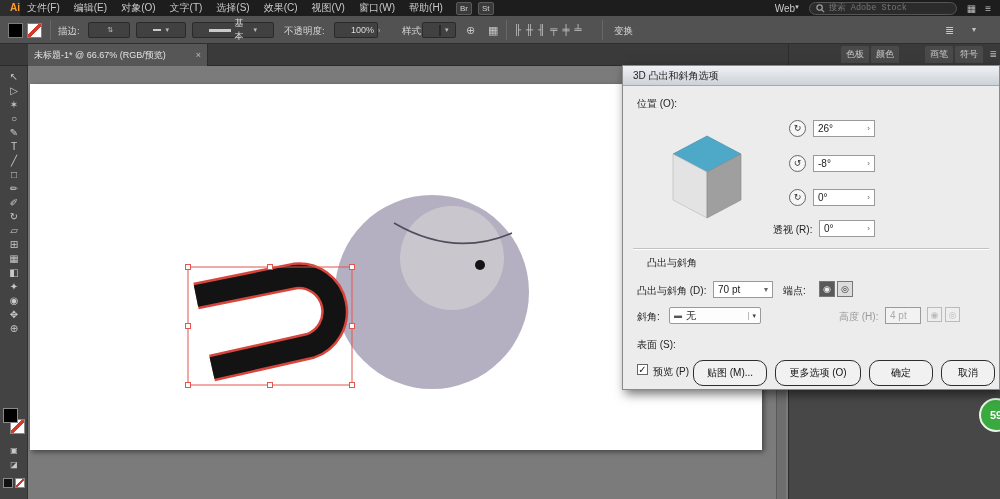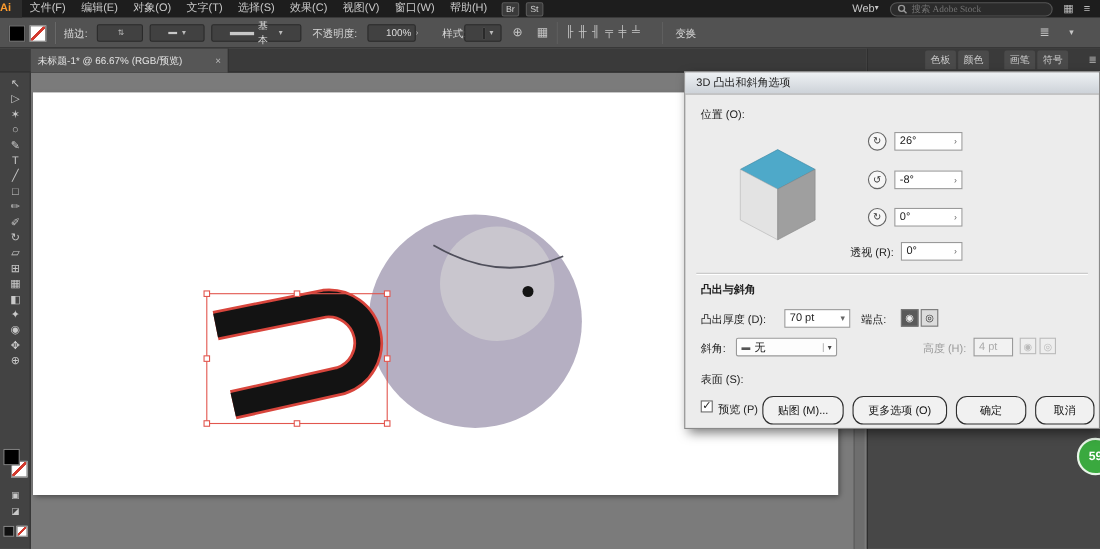--- a/index.html
+++ b/index.html
@@ -1,27 +1,27 @@
 <!DOCTYPE html>
 <html><head>
 <meta charset="utf-8">
 <style>
   *{margin:0;padding:0;box-sizing:border-box}
   html,body{width:1000px;height:499px;overflow:hidden}
   body{position:relative;font-family:"Liberation Sans","DejaVu Sans",sans-serif;font-size:10px;background:#7b7b7b;color:#222}
 
   
   .menubar{position:absolute;top:0;left:0;width:1000px;height:16px;background:#1d1d1d;display:flex;align-items:center;z-index:8}
-  .ai-logo{width:20px;height:16px;background:#2d2d2d;color:#ff9d2e;font-weight:bold;font-size:10px;text-align:left;line-height:16px}
+  .ai-logo{width:20px;height:16px;background:#2d2d2d;color:#ff9d2e;font-weight:bold;font-size:10px;text-align:right;line-height:16px}
   #menu-items{display:flex}
   .menu-item{color:#c9c9c9;padding:0 7px;line-height:16px;font-size:10px;cursor:default}
   .mini-badge{color:#cfcfcf;border:1px solid #5a5a5a;border-radius:2px;font-size:8px;padding:0 3px;margin-left:6px;line-height:11px;background:#3a3a3a}
   .workspace{color:#c9c9c9;margin-left:auto;display:flex;align-items:flex-start;gap:0}
   .searchbox{display:flex;align-items:center;gap:4px;background:#2b2b2b;border:1px solid #555;border-radius:8px;height:13px;width:148px;margin:0 10px;padding:0 6px}
-  .searchbox input{background:transparent;border:0;outline:0;color:#9a9a9a;font-size:8.5px;width:120px;font-family:Liberation Serif, serif}
+  .searchbox input{background:transparent;border:0;outline:0;color:#9a9a9a;font-size:8.5px;width:120px;font-family:Liberation Mono, monospace}
   .mb-icon{color:#bdbdbd;font-size:10px;margin-right:9px}
 
   
   .controlbar{position:absolute;top:16px;left:0;width:1000px;height:28px;background:#525252;border-bottom:1px solid #2e2e2e;z-index:7}
   .cb-lbl{position:absolute;color:#d8d8d8;font-size:9.5px;top:9px}
   .swatch{position:absolute;top:7px;width:15px;height:15px;border:1px solid #7d7d7d}
   .none-slash{background:#fff linear-gradient(135deg,transparent 42%,#d23a2e 42%,#d23a2e 58%,transparent 58%)}
   .dd-dark{position:absolute;top:6px;height:16px;background:#414141;border:1px solid #2a2a2a;border-radius:2px;color:#ddd;display:flex;align-items:center;padding:0 16px;gap:4px;font-size:9px}
   .dd-dark .chev{margin-left:auto;font-size:7px;color:#bbb}
   .stroke-line{width:26px;height:2px;background:#c9c9c9}
@@ -42,21 +42,21 @@
   .tool-swatch{position:absolute;width:15px;height:15px;border:1px solid #8a8a8a}
 
   
   .canvas{position:absolute;left:28px;top:66px;width:760px;height:433px;background:#7b7b7b;z-index:1}
   .artboard{position:absolute;left:2px;top:18px;width:732px;height:366px;background:#fff;box-shadow:2px 2px 5px rgba(0,0,0,.45)}
   .vscroll{position:absolute;left:748px;top:0;width:10px;height:433px;background:#6e6e6e;border-left:1px solid #5a5a5a}
   .vthumb{position:absolute;left:1px;top:60px;width:7px;height:110px;background:#9b9b9b;border-radius:3px}
 
   
   .dock{position:absolute;left:788px;top:44px;width:212px;height:455px;background:#474747;border-left:1px solid #2c2c2c;z-index:4}
-  .dock-strip{position:absolute;left:0;top:0;width:212px;height:22px;background:#3a3a3a;border-bottom:1px solid #2b2b2b;display:flex;align-items:center;padding-left:52px;gap:4px}
+  .dock-strip{position:absolute;left:0;top:0;width:212px;height:22px;background:#3a3a3a;border-bottom:1px solid #2b2b2b;display:flex;align-items:center;padding-left:52px;gap:16px}
   .dock-tab{color:#c9c9c9;font-size:9px;padding:2px 5px;background:#4a4a4a;border-radius:2px 2px 0 0}
   .dock-menu{position:absolute;right:4px;top:5px;color:#bbb;font-size:9px}
   .badge{position:absolute;left:190px;top:354px;width:34px;height:34px;border-radius:50%;background:#3aa93f;border:2px solid #e8f5e8;color:#fff;font-size:11px;font-weight:bold;display:flex;align-items:center;justify-content:center}
 
   
   .dialog{position:absolute;left:622px;top:65px;width:378px;height:325px;background:#ececec;border:1px solid #8a8a8a;box-shadow:3px 4px 10px rgba(0,0,0,.55);z-index:10}
   .dlg-title{height:20px;background:linear-gradient(#eef1f4,#cdd2d8);border-bottom:1px solid #a9a9a9;color:#222;font-size:10px;line-height:20px;padding-left:10px}
   .dlg-lbl{position:absolute;color:#222;font-size:10px}
   .dlg-lbl.dis{color:#9a9a9a}
   .dd-light{position:absolute;height:18px;background:#fdfdfd;border:1px solid #9a9a9a;border-radius:2px;display:flex;align-items:center;padding:0 4px;gap:4px;font-size:10px;color:#222}
@@ -261,23 +261,23 @@
     </div>
 
   <span class="dlg-lbl" style="left:150px;top:157px">透视 (R):</span>
   <div class="vbox" style="left:196px;top:154px;width:56px">
       <span>0°</span>
       <span class="spin">›</span>
     </div>
 
   <div class="dlg-div" style="top:182px"></div>
 
-  <span class="dlg-lbl" style="left:14px;top:190px;font-weight:bold">凸出与斜角</span>
-
-  <span class="dlg-lbl" style="left:14px;top:218px">凸出厚度 (D):</span>
+  <span class="dlg-lbl" style="left:24px;top:190px;font-weight:normal">凸出与斜角</span>
+
+  <span class="dlg-lbl" style="left:14px;top:218px">凸出与斜角 (D):</span>
   <div class="vbox" style="left:90px;top:215px;width:60px">
       <span>70 pt</span>
       <span class="spin">▾</span>
     </div>
   <span class="dlg-lbl" style="left:160px;top:218px">端点:</span>
   <div class="cap-btn on" style="left:196px;top:215px">◉</div>
   <div class="cap-btn" style="left:214px;top:215px">◎</div>
 
   <span class="dlg-lbl" style="left:14px;top:244px">斜角:</span>
   <div class="dd-light" style="left:46px;top:241px;width:92px;height:17px">

